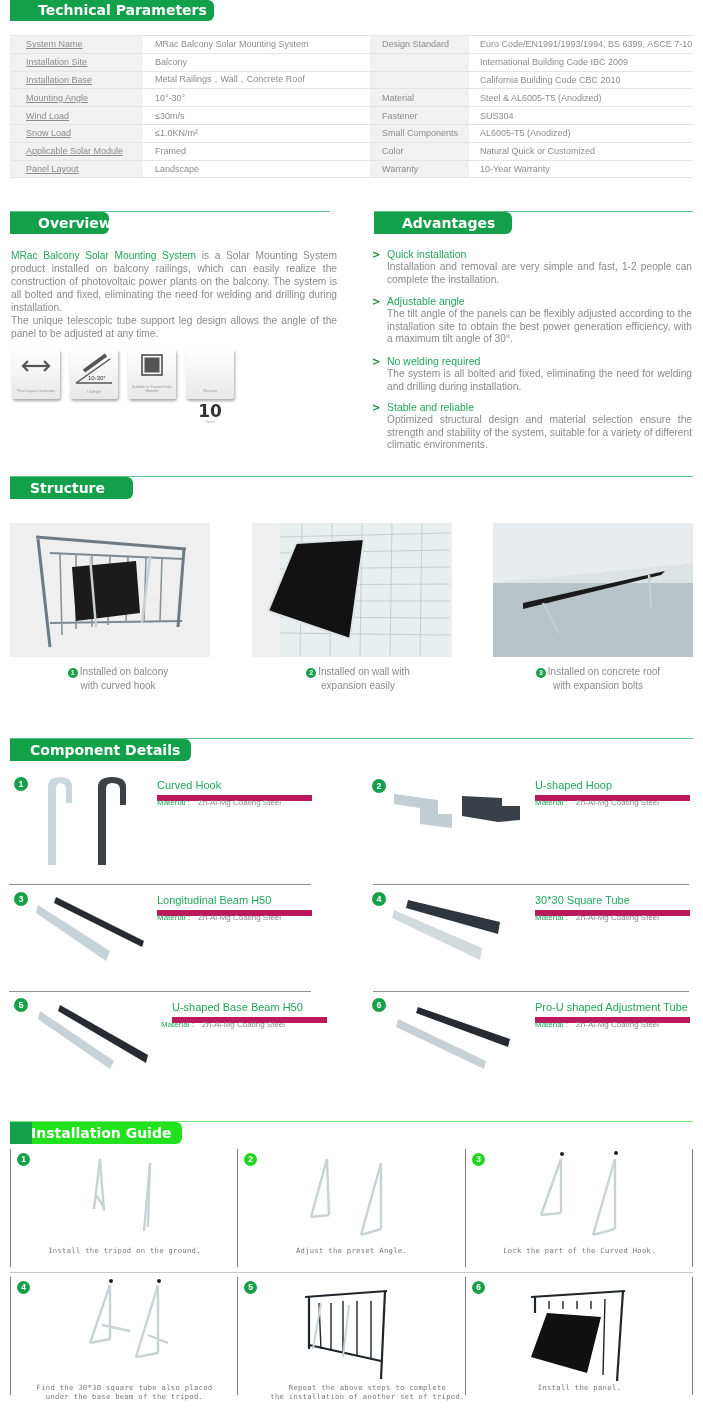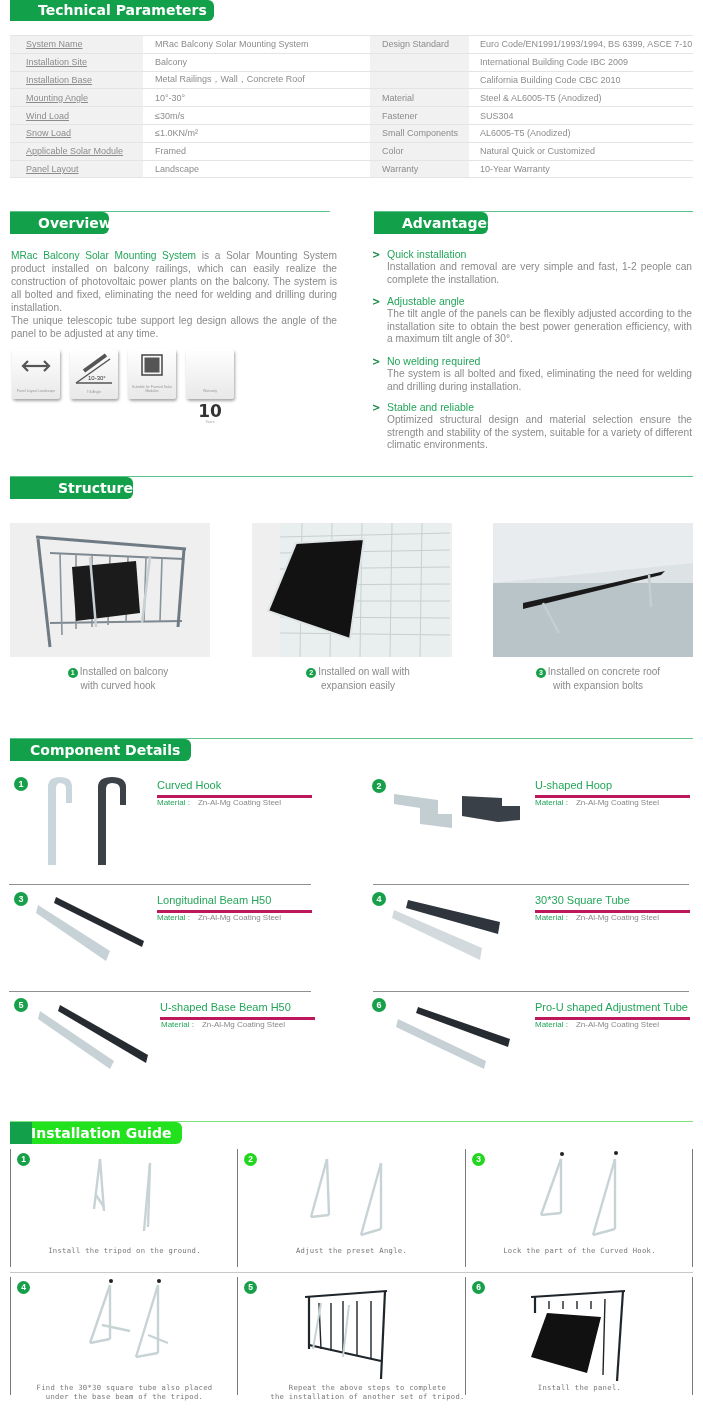--- a/index.html
+++ b/index.html
@@ -33,21 +33,21 @@
   .adv .t:before { content: ">"; position: absolute; left: 0; top: 0; color: #1a8a45; font-weight: bold; font-family: "DejaVu Sans", sans-serif; font-size: 10px; }
   .adv .d { font-size: 10.2px; line-height: 12.5px; color: #8a8a8a; padding-left: 15px; text-align: justify; }
 
   
   .struct-img { position: absolute; top: 523px; width: 200px; height: 134px; background: #efefef; overflow: hidden; }
   .struct-cap { position: absolute; top: 665px; width: 200px; text-align: center; font-size: 10px; line-height: 14px; color: #8a8a8a; }
   .num-dot { display: inline-block; width: 10px; height: 10px; border-radius: 50%; background: #17a049; color: #fff; font-size: 7px; line-height: 10px; text-align: center; vertical-align: 0px; margin-right: 2px; font-weight: bold; }
 
   
   .comp-num { position: absolute; width: 14px; height: 14px; border-radius: 50%; background: #17a049; color: #fff; font-size: 9px; line-height: 14px; text-align: center; font-weight: bold; }
-  .comp-title { position: absolute; font-size: 11px; color: #23a55a; width: 155px; border-bottom: 3px solid #be185d; padding-bottom: 3px; line-height: 13px; }
+  .comp-title { position: absolute; font-size: 11px; color: #23a55a; width: 155px; border-bottom: 6px solid #be185d; padding-bottom: 3px; line-height: 13px; }
   .comp-mat { position: absolute; font-size: 8px; color: #888; white-space: nowrap; }
   .comp-mat .lbl { color: #23a55a; margin-right: 8px; }
   .comp-sep { position: absolute; height: 1px; background: #8f8f8f; }
 
   
   .inst-cell { position: absolute; width: 229px; height: 126px; }
   .inst-num { position: absolute; left: 7px; top: 4px; width: 13px; height: 13px; border-radius: 50%; background: #17a049; color: #fff; font-size: 8.5px; line-height: 13px; text-align: center; font-weight: bold; }
   .inst-num.bright { background: #22d61e; }
   .inst-cap { position: absolute; left: 0; right: 0; text-align: center; font-family: "DejaVu Sans Mono", monospace; font-size: 7.2px; line-height: 9px; color: #777; letter-spacing: 0.3px; }
   .vline { position: absolute; width: 1px; background: #7a7a7a; }
@@ -145,41 +145,41 @@
     <div class="cap">Suitable for Framed Solar Modules</div>
   </div>
   <div class="tile">
     <div style="padding-top:5px; font-family:'DejaVu Sans',sans-serif; font-weight:bold; font-size:17px; color:#333; line-height:18px;margin-top:48px;">10</div>
     <div style="font-size:3.5px; color:#999;">Years</div>
     <div class="cap">Warranty</div>
   </div>
 </div>
 
 <div class="sec-line" style="left:374px; top:211px; width:319px;"></div>
-<div class="sec-head" style="left:374px; top:212px; width:114px;">Advantages</div>
+<div class="sec-head" style="left:374px; top:212px; width:138px;">Advantages</div>
 
 <div class="adv" style="top:248px;">
   <div class="t">Quick installation</div>
   <div class="d">Installation and removal are very simple and fast, 1-2 people can complete the installation.</div>
 </div>
 <div class="adv" style="top:295px;">
   <div class="t">Adjustable angle</div>
   <div class="d">The tilt angle of the panels can be flexibly adjusted according to the installation site to obtain the best power generation efficiency, with a maximum tilt angle of 30°.</div>
 </div>
 <div class="adv" style="top:355px;">
   <div class="t">No welding required</div>
   <div class="d">The system is all bolted and fixed, eliminating the need for welding and drilling during installation.</div>
 </div>
 <div class="adv" style="top:401px;">
   <div class="t">Stable and reliable</div>
   <div class="d">Optimized structural design and material selection ensure the strength and stability of the system, suitable for a variety of different climatic environments.</div>
 </div>
 
 <div class="sec-line" style="left:10px; top:476px; width:683px;"></div>
-<div class="sec-head" style="left:10px; top:477px; width:123px; padding-left:20px;text-align:right;">Structure</div>
+<div class="sec-head" style="left:10px; top:477px; width:123px; padding-left:20px;">Structure</div>
 
 <div class="struct-img" style="left:10px;">
   <svg width="200" height="134" viewBox="0 0 200 134">
     <line x1="26" y1="14" x2="176" y2="26" stroke="#6f7b84" stroke-width="3"></line>
     <line x1="40" y1="30" x2="174" y2="36" stroke="#7d8890" stroke-width="2"></line>
     <line x1="40" y1="100" x2="172" y2="98" stroke="#7d8890" stroke-width="2"></line>
     <line x1="28" y1="16" x2="40" y2="124" stroke="#6f7b84" stroke-width="3"></line>
     <line x1="174" y1="26" x2="168" y2="104" stroke="#6f7b84" stroke-width="3"></line>
     <g stroke="#8a949b" stroke-width="1.6">
       <line x1="50" y1="31" x2="52" y2="112"></line>
@@ -268,21 +268,21 @@
 <div class="comp-mat" style="left:535px; top:913px;"><span class="lbl">Material :</span><span>Zn-Al-Mg Coating Steel</span></div>
 
 <div class="comp-sep" style="left:9px; top:991px; width:302px;"></div>
 <div class="comp-sep" style="left:373px; top:991px; width:316px;"></div>
 
 <div class="comp-num" style="left:14px; top:998px;">5</div>
 <svg class="abs" style="left:38px; top:1003px;" width="115" height="68">
   <polygon points="2,8 76,58 72,66 0,16" fill="#c7d2d6"></polygon>
   <polygon points="22,2 110,52 108,60 20,8" fill="#262b31"></polygon>
 </svg>
-<div class="comp-title" style="left:160px; top:1001px;">U-shaped Base Beam H50</div>
+<div class="comp-title" style="left:172px; top:1001px;">U-shaped Base Beam H50</div>
 <div class="comp-mat" style="left:161px; top:1020px;"><span class="lbl">Material :</span><span>Zn-Al-Mg Coating Steel</span></div>
 
 <div class="comp-num" style="left:372px; top:998px;">6</div>
 <svg class="abs" style="left:396px; top:1005px;" width="120" height="65">
   <polygon points="2,14 90,56 88,64 0,22" fill="#c7d1d5"></polygon>
   <polygon points="22,2 114,34 112,42 20,8" fill="#262b31"></polygon>
 </svg>
 <div class="comp-title" style="left:535px; top:1001px;">Pro-U shaped Adjustment Tube</div>
 <div class="comp-mat" style="left:535px; top:1020px;"><span class="lbl">Material :</span><span>Zn-Al-Mg Coating Steel</span></div>
 

